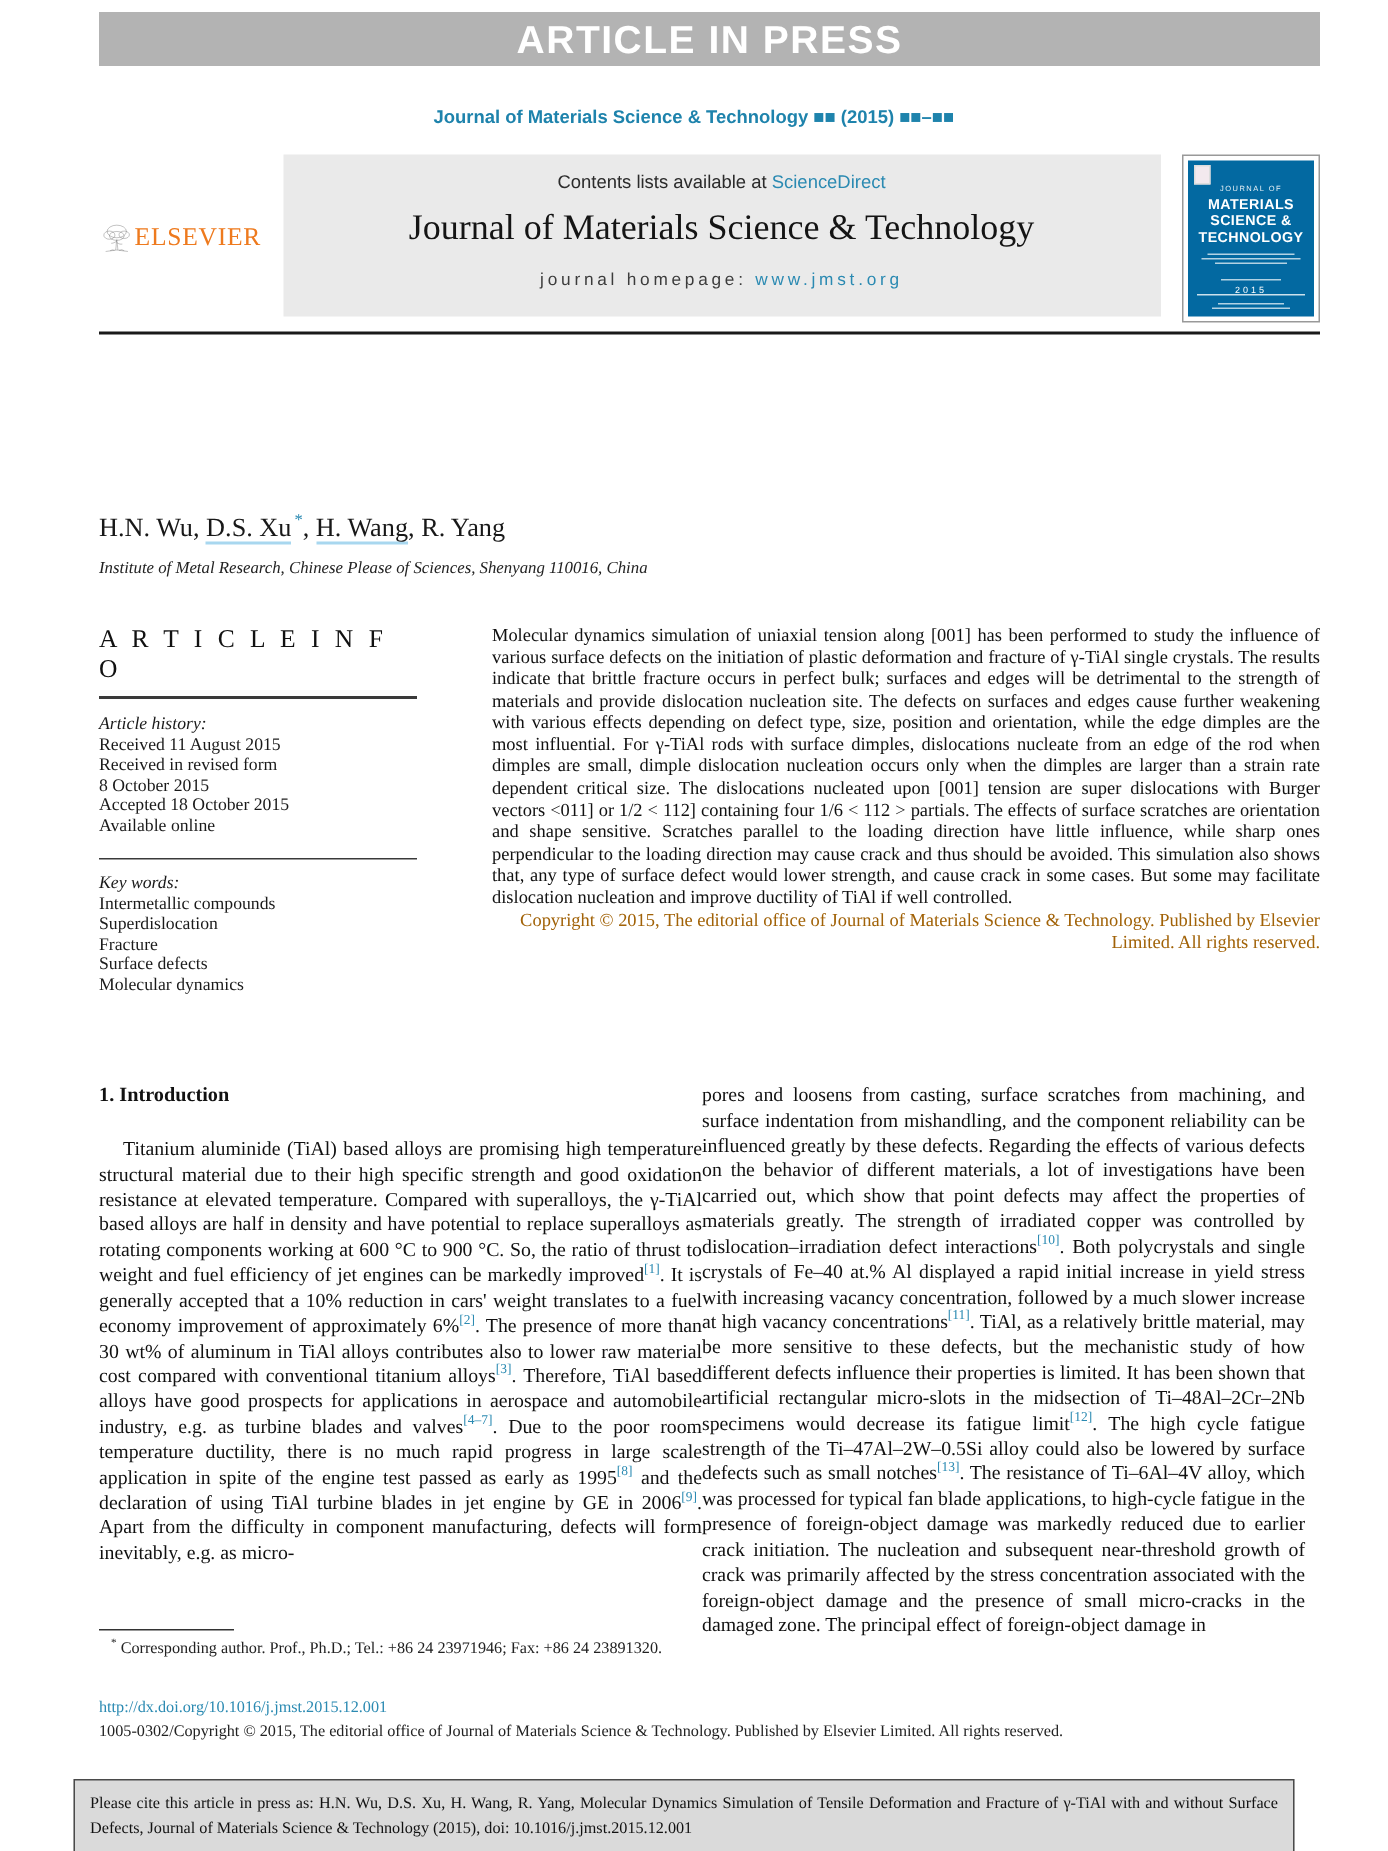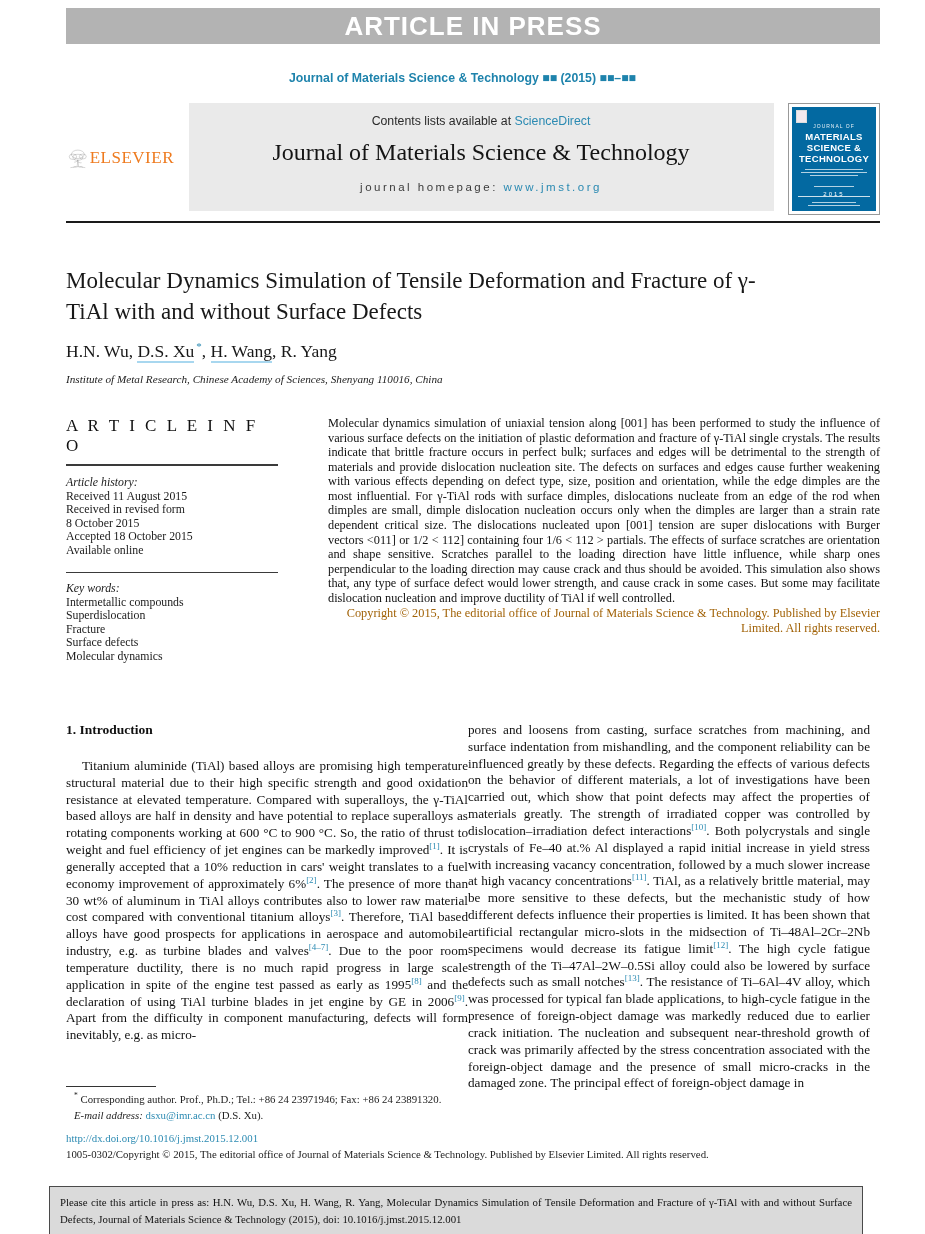--- a/index.html
+++ b/index.html
@@ -130,25 +130,24 @@
         <div class="cover-bottom">
           <div class="cover-bar" style="width:44px;"></div>
           <div class="cover-bar" style="width:52px;"></div>
         </div>
       </div>
     </div>
   </div>
 
   <div class="rule-strong"></div>
 
-  <h1 class="title">Molecular Dynamics Simulation of Tensile Deformation and Fracture of γ-TiAl with and without Surface Defects</h1>
 
   <div class="authors"><span>H.N. Wu, </span><span class="auth-link">D.S. Xu</span><sup class="star">*</sup><span>, </span><span class="auth-link">H. Wang</span><span>, R. Yang</span></div>
 
-  <div class="affiliation">Institute of Metal Research, Chinese Academy of Sciences, Shenyang 110016, China</div>
+  <div class="affiliation">Institute of Metal Research, Chinese Please of Sciences, Shenyang 110016, China</div>
 
   <div class="info-abs-row">
     <div class="info-col">
       <div class="info-heading">A R T I C L E   I N F O</div>
       <div class="rule-info"></div>
       <div class="info-label">Article history:</div>
       <div class="info-list">
           <div>Received 11 August 2015</div>
           <div>Received in revised form</div>
           <div>8 October 2015</div>
@@ -177,21 +176,20 @@
       <p class="body-text indent">Titanium aluminide (TiAl) based alloys are promising high temperature structural material due to their high specific strength and good oxidation resistance at elevated temperature. Compared with superalloys, the γ-TiAl based alloys are half in density and have potential to replace superalloys as rotating components working at 600 °C to 900 °C. So, the ratio of thrust to weight and fuel efficiency of jet engines can be markedly improved<sup class="ref">[1]</sup>. It is generally accepted that a 10% reduction in cars' weight translates to a fuel economy improvement of approximately 6%<sup class="ref">[2]</sup>. The presence of more than 30 wt% of aluminum in TiAl alloys contributes also to lower raw material cost compared with conventional titanium alloys<sup class="ref">[3]</sup>. Therefore, TiAl based alloys have good prospects for applications in aerospace and automobile industry, e.g. as turbine blades and valves<sup class="ref">[4–7]</sup>. Due to the poor room temperature ductility, there is no much rapid progress in large scale application in spite of the engine test passed as early as 1995<sup class="ref">[8]</sup> and the declaration of using TiAl turbine blades in jet engine by GE in 2006<sup class="ref">[9]</sup>. Apart from the difficulty in component manufacturing, defects will form inevitably, e.g. as micro-</p>
     </div>
     <div class="col">
       <p class="body-text">pores and loosens from casting, surface scratches from machining, and surface indentation from mishandling, and the component reliability can be influenced greatly by these defects. Regarding the effects of various defects on the behavior of different materials, a lot of investigations have been carried out, which show that point defects may affect the properties of materials greatly. The strength of irradiated copper was controlled by dislocation–irradiation defect interactions<sup class="ref">[10]</sup>. Both polycrystals and single crystals of Fe–40 at.% Al displayed a rapid initial increase in yield stress with increasing vacancy concentration, followed by a much slower increase at high vacancy concentrations<sup class="ref">[11]</sup>. TiAl, as a relatively brittle material, may be more sensitive to these defects, but the mechanistic study of how different defects influence their properties is limited. It has been shown that artificial rectangular micro-slots in the midsection of Ti–48Al–2Cr–2Nb specimens would decrease its fatigue limit<sup class="ref">[12]</sup>. The high cycle fatigue strength of the Ti–47Al–2W–0.5Si alloy could also be lowered by surface defects such as small notches<sup class="ref">[13]</sup>. The resistance of Ti–6Al–4V alloy, which was processed for typical fan blade applications, to high-cycle fatigue in the presence of foreign-object damage was markedly reduced due to earlier crack initiation. The nucleation and subsequent near-threshold growth of crack was primarily affected by the stress concentration associated with the foreign-object damage and the presence of small micro-cracks in the damaged zone. The principal effect of foreign-object damage in</p>
     </div>
   </div>
 
   <div class="footnote">
     <div class="fn-rule"></div>
     <div class="fn-line"><sup class="fn-star">*</sup> <span>Corresponding author. Prof., Ph.D.; Tel.: +86 24 23971946; Fax: +86 24 23891320.</span></div>
-    <div class="fn-line"><span class="em-label">E-mail address: </span><a class="link">dsxu@imr.ac.cn</a><span> (D.S. Xu).</span></div>
   </div>
 
   <a class="doi link">http://dx.doi.org/10.1016/j.jmst.2015.12.001</a>
   <div class="issn">1005-0302/Copyright © 2015, The editorial office of Journal of Materials Science &amp; Technology. Published by Elsevier Limited. All rights reserved.</div>
 
   <div class="cite-box">Please cite this article in press as: H.N. Wu, D.S. Xu, H. Wang, R. Yang, Molecular Dynamics Simulation of Tensile Deformation and Fracture of γ-TiAl with and without Surface Defects, Journal of Materials Science &amp; Technology (2015), doi: 10.1016/j.jmst.2015.12.001</div>
 
 </div>
 
 </body></html>

